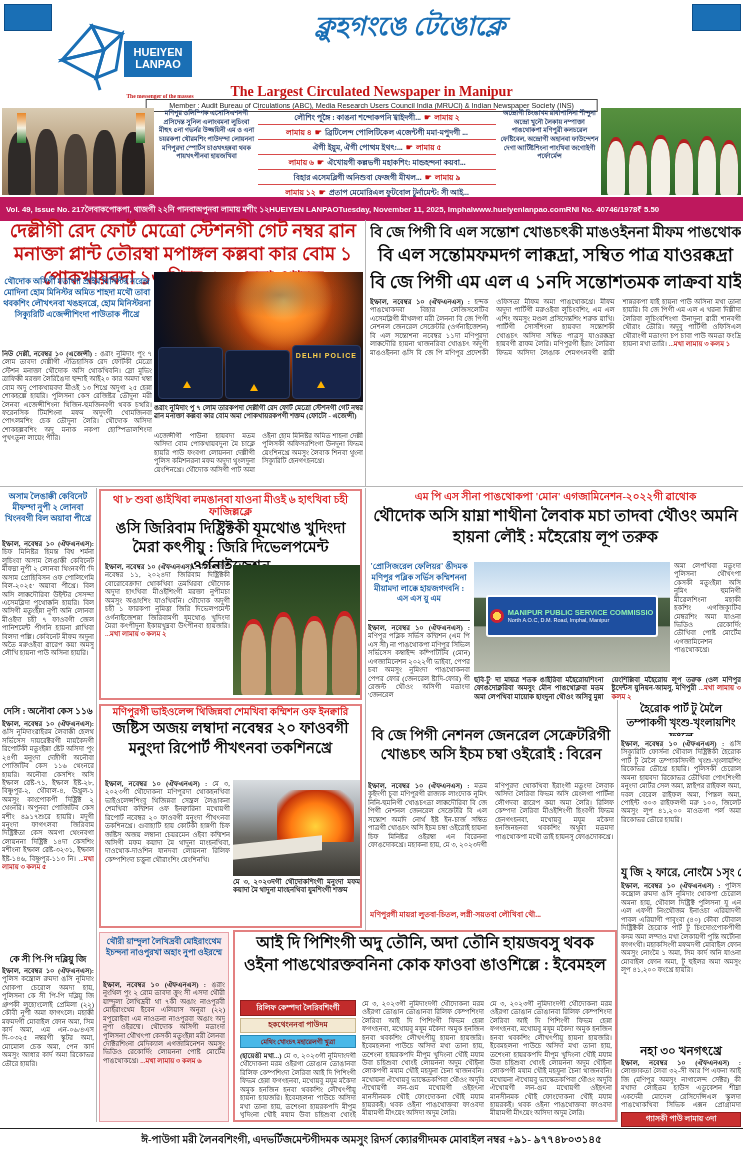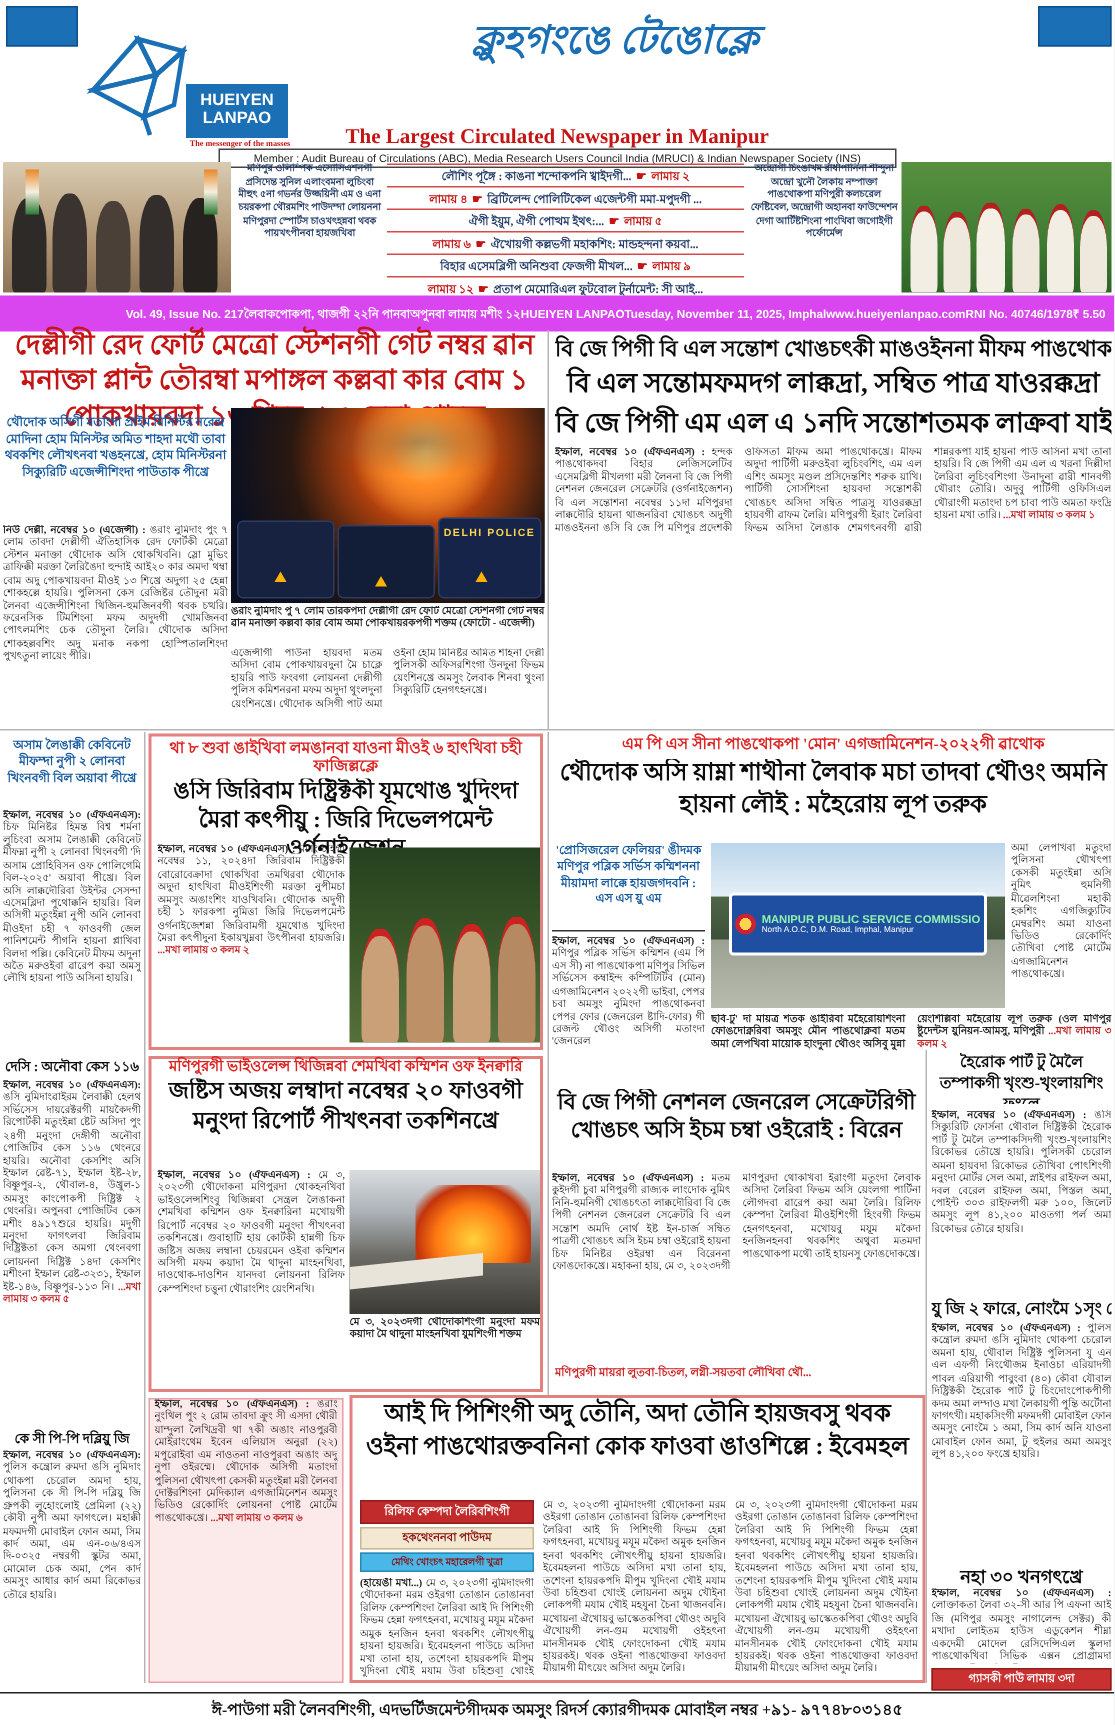--- a/index.html
+++ b/index.html
@@ -16,22 +16,22 @@
   .cap{font-size:6.9px;font-weight:bold;text-align:justify;line-height:1.2;color:#222;overflow:hidden}
   .rbox{border:2px solid #e38080;box-sizing:border-box;background:#fff}
   .photo{overflow:hidden;box-sizing:border-box}
   .vrule{width:1px;background:#b5b5b5}
   .hrule{height:1px;background:#b5b5b5}
   .teaser-row{display:flex;align-items:center;justify-content:center;gap:3px;
       font-size:7.6px;font-weight:bold;color:#223a66;border-bottom:1px solid #d84a4a;
       height:14px;white-space:nowrap;overflow:hidden}
   .teaser-page{color:#c41414}
   .pointer{color:#c41414;font-size:8px}
-  .infobar{background:#d946ef;color:#fff;display:flex;align-items:center;
-      justify-content:flex-end;font-family:"Liberation Sans",sans-serif;
+  .infobar{background:#be185d;color:#fff;display:flex;align-items:center;
+      justify-content:flex-start;font-family:"Liberation Sans",sans-serif;
       font-weight:bold;font-size:7.8px;padding:12px 6px;box-sizing:border-box}
   .fig{position:absolute;bottom:0;border-radius:45% 45% 8% 8%}
   .logobox{background:#1a6fb5;color:#fff;font-family:"Liberation Sans",sans-serif;
       font-weight:bold;text-align:center;line-height:1.05;font-size:11px;
       display:flex;flex-direction:column;justify-content:center}
   .memberline{border:1px solid #444;font-size:7.2px;text-align:center;
       font-family:"Liberation Sans",sans-serif;color:#222;padding:1px 23px;white-space:nowrap}
   .stackbox{font-size:7.6px;font-weight:bold;text-align:left;line-height:1.1;
       display:flex;align-items:center;justify-content:center;box-sizing:border-box}
 </style>
@@ -46,21 +46,21 @@
 
     <svg class="abs" style="left:52px;top:16px" width="82" height="80" viewBox="0 0 82 80">
       <g fill="none" stroke="#1a6fb5" stroke-width="3">
         <path d="M10 44 L40 10 L52 34 Z"></path>
         <path d="M40 10 L70 18 L52 34 Z"></path>
         <path d="M10 44 L52 34 L44 62 Z"></path>
         <path d="M52 34 L70 18 L64 54 L44 62 Z"></path>
         <path d="M44 62 L48 74"></path>
       </g>
     </svg>
-    <div class="abs logobox" style="left:124px;top:56px;width:68px;height:36px">
+    <div class="abs logobox" style="left:124px;top:41px;width:68px;height:36px">
       <span>HUEIYEN</span>
       <span>LANPAO</span>
     </div>
     <div class="abs" style="left:118px;top:93px;width:84px;font-size:5.5px;color:#c41414;text-align:center;font-weight:bold">The messenger of the masses</div>
 
     <div class="abs" style="left:250px;top:6px;width:320px;text-align:center;font-size:26px;font-weight:bold;font-style:italic;color:#1a6fb5;white-space:nowrap">ক্লুহগংঙে টেঙোক্লে</div>
     <div class="abs" style="left:0;top:84px;width:743px;text-align:center;font-size:14px;color:#c41414;font-weight:bold">The Largest Circulated Newspaper in Manipur</div>
     <div class="abs memberline" style="left:50%;top:99px;transform:translateX(-50%)">Member : Audit Bureau of Circulations (ABC), Media Research Users Council India (MRUCI) &amp; Indian Newspaper Society (INS)</div>
   </div>
 
@@ -254,20 +254,21 @@
     <span>ঙসি নুমিদাংৱাইরম লৈবাক্কী হেলথ সর্ভিসেস দায়রেক্টরগী মায়কৈদগী রিপোর্টকী মতুংইন্না ষ্টেট অসিদা পুং ২৪গী মনুংদা দেঙ্গীগী অনৌবা পোজিটিব কেস ১১৬ থেংনরে হায়রি। অনৌবা কেসশিং অসি ইম্ফাল ৱেষ্ট-৭১, ইম্ফাল ইষ্ট-২৮, বিষ্ণুপুর-২, থৌবাল-৪, উখ্রুল-১ অমসুং কাংপোকপী দিষ্ট্রিক্ট ২ থেংনরি। অপুনবা পোজিটিব কেস মশীং ৪৯১৭শুরে হায়রি। মদুগী মনুংদা ফাগৎলবা জিরিবাম দিষ্ট্রিক্টতা কেস অমগা থেংনবগা লোয়ননা দিষ্ট্রিক্ট ১৪দা কেসশিং মশীংনা ইম্ফাল ৱেষ্ট-৩২৩১, ইম্ফাল ইষ্ট-১৪৬, বিষ্ণুপুর-১১৩ নি। </span>
     <b class="note">...মখা লামায় ৩ কলম ৫</b>
   </p>
   <div class="abs hblk" style="left:2px;top:952px;width:92px;height:13px;font-size:9px;white-space:nowrap;overflow:hidden">কে সী পি-পি দব্লিয়ু জি</div>
   <p class="abs bt" style="left:2px;top:967px;width:92px;height:152px;margin:0">
     <b class="dl">ইম্ফাল, নবেম্বর ১০ (ঐফএনএস):</b>
     <span>পুলিস কন্ত্রোল রুমদা ঙসি নুমিদাং থোকপা চেরোল অমদা হায়, পুলিসনা কে সী পি-পি দব্লিয়ু জি গ্রুপকী লুহোংলোই প্রেমিলা (২২) কৌবী নুপী অমা ফাগৎলে। মহাক্কী মফমদগী মোবাইল ফোন অমা, সিম কার্দ অমা, এম এন-০৬/৪এস দি-০৩২৫ নম্বরগী স্কুটর অমা, মোমোল চেক অমা, পেন কার্দ অমসুং আধার কার্দ অমা রিকোভর তৌরে হায়রি।</span>
   </p>
 
   <div class="abs" style="left:99px;top:932px;width:130px;height:190px;background:#fce9ea;border:1px solid #e8a0a6;box-sizing:border-box">
+    <div class="hblue" style="font-size:8.2px;line-height:1.35;margin:3px 2px;height:42px;overflow:hidden">থৌরী য়াম্দুলা লৈখিদ্রবী মোইরাংথেম ইচন্দনা নাওপুরখা অহাং নুপা ওইরম্মে</div>
     <p class="bt" style="margin:0 3px;height:134px">
       <b class="dl">ইম্ফাল, নবেম্বর ১০ (ঐফএনএস) :</b>
       <span>ঙরাং নুংথিল পুং ২ রোম তাবদা ক্রুং সী এসদা থৌরী য়াম্দুলা লৈখিদ্রবী থা ৭কী অঙাং নাওপুরবী মোইরাংথেম ইবেন এলিয়াস অনুরা (২২) মপুরোইবা এম নাওতনা নাওপুরবা অঙাং অদু নুপা ওইরম্মে। থৌদোক অসিগী মতাংদা পুলিসনা থৌখৎপা কেসকী মতুংইন্না মরী লৈনবা দোক্টরশিংনা মেদিক্যাল এগজামিনেশন অমসুং ভিডিও রেকোর্দিং লোয়ননা পোষ্ট মোর্টেম পাঙথোকখ্রে। </span>
       <b class="note">...মখা লামায় ৩ কলম ৬</b>
     </p>
   </div>
 
   <div class="abs rbox" style="left:233px;top:930px;width:384px;height:192px">
     <div class="hblk" style="font-size:16px;line-height:1.35;margin:0 4px 0 4px;height:58px;overflow:hidden">আই দি পিশিংগী অদু তৌনি, অদা তৌনি হায়জবসু থবক ওইনা পাঙথোরক্তবনিনা কোক ফাওবা ঙাওশিল্লে : ইবেমহল</div>
     <div class="abs" style="left:5px;top:68px;width:116px">

